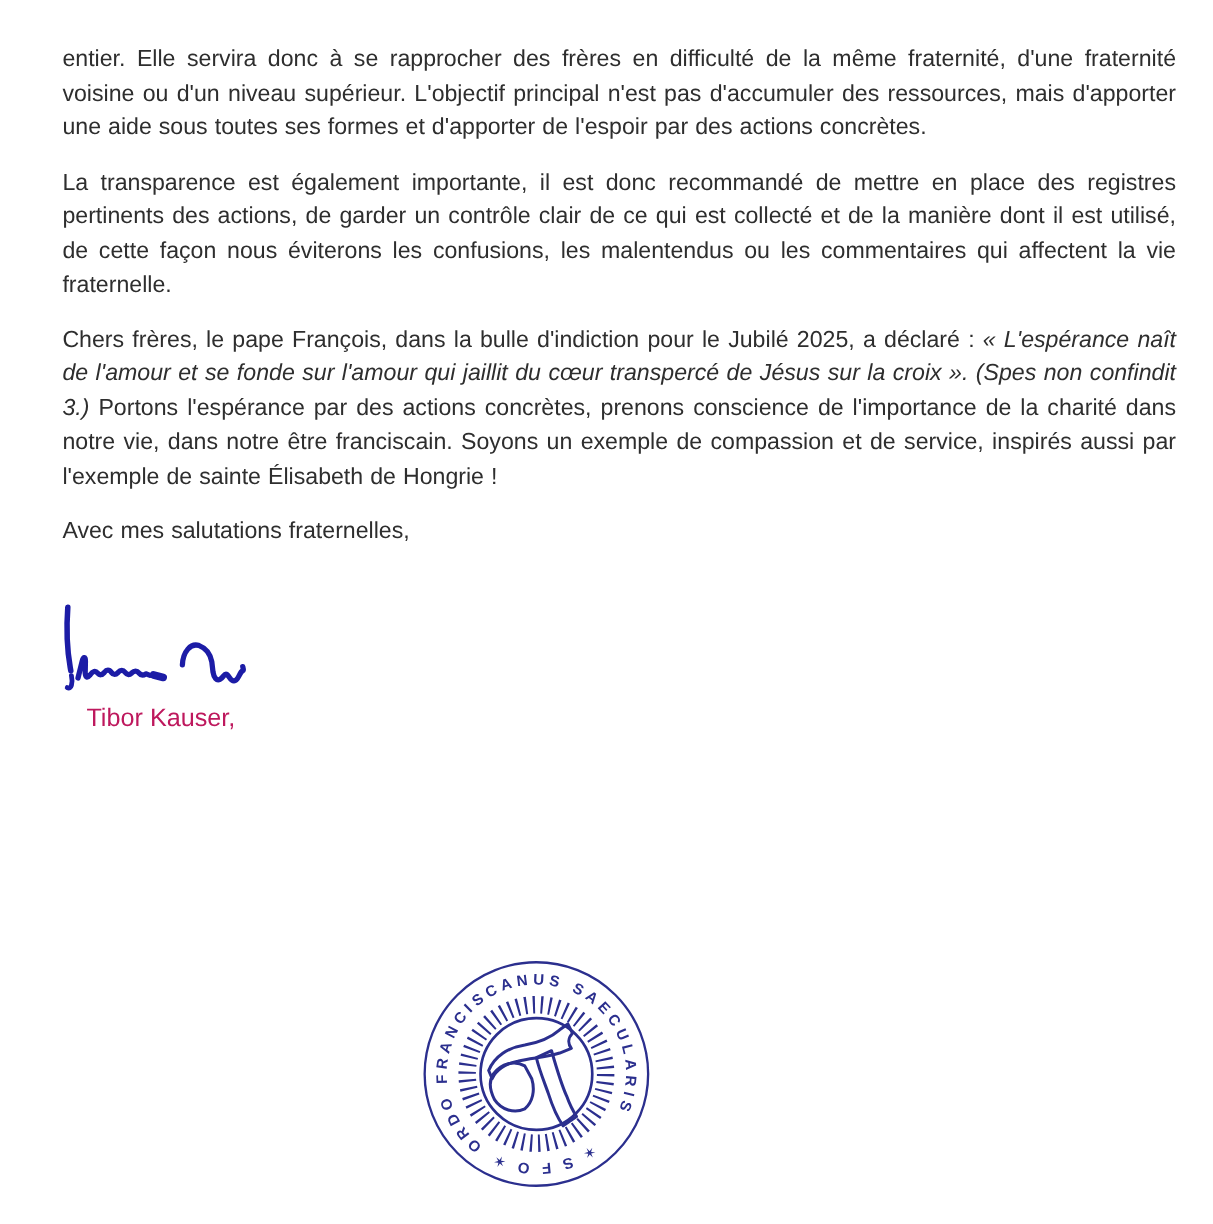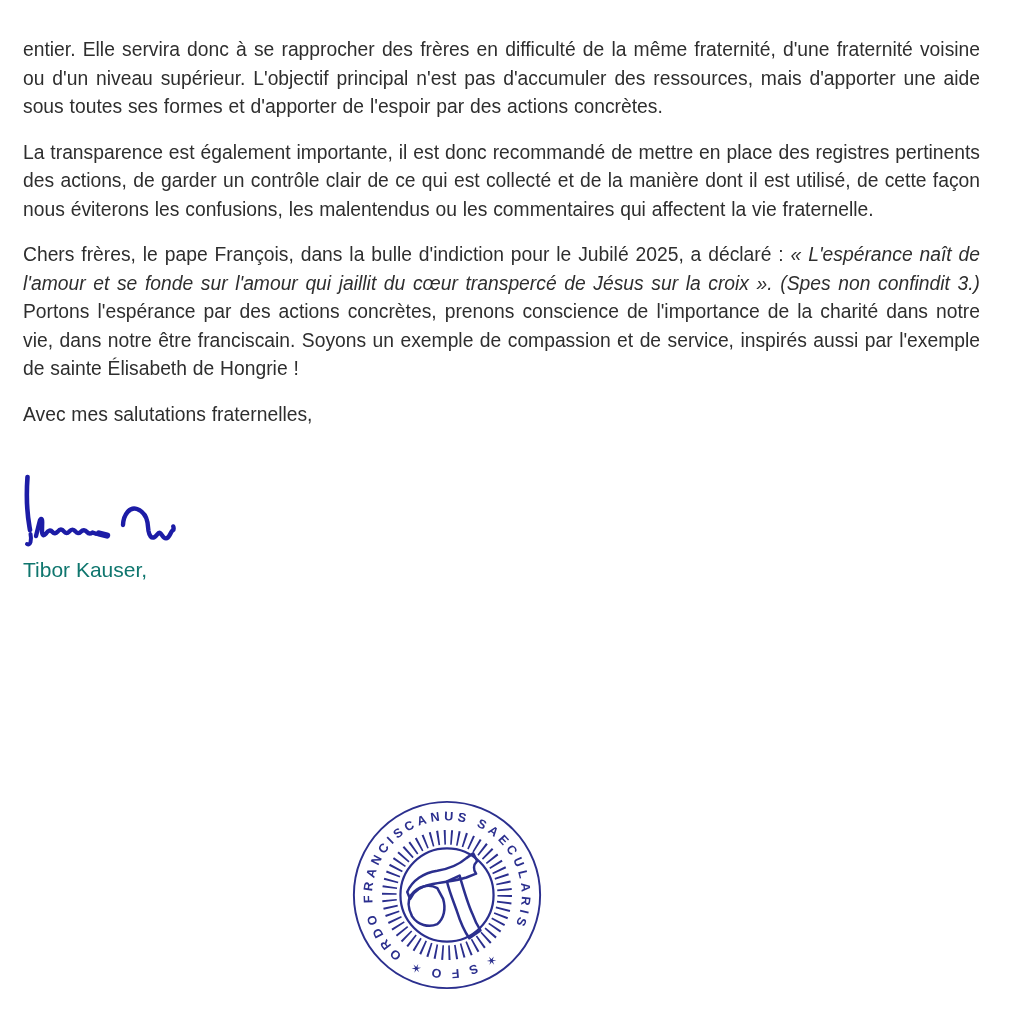--- a/index.html
+++ b/index.html
@@ -5,21 +5,21 @@
   html, body { margin: 0; padding: 0; background: #ffffff; }
   .page {
     position: relative;
     width: 1011px;
     height: 1020px;
     background: #ffffff;
     overflow: hidden;
     font-family: "Liberation Sans", "DejaVu Sans", sans-serif;
     color: #2e2e2e;
     box-sizing: border-box;
-    padding: 36px 31px 0 23px;
+    padding: 36px 31px 0 52px;
   }
   .para {
     margin: 0 0 17px 0;
     font-size: 19.3px;
     line-height: 28.5px;
     text-align: justify;
     letter-spacing: 0;
     word-spacing: 0.5px;
   }
   .para .it { font-style: italic; }
@@ -30,22 +30,23 @@
   }
   .sig-stroke {
     fill: none;
     stroke: #1c1ca6;
     stroke-linecap: round;
     stroke-linejoin: round;
   }
   .signatory {
     font-size: 21px;
     line-height: 27.5px;
-    color: #0f766e;
+    color: #be185d;
     margin-top: 3px;
+    margin-left: 20px;
   }
   .seal-svg {
     position: absolute;
     left: 350px;
     top: 798px;
   }
   .seal-line { fill: none; stroke: #2b2f8e; }
   .seal-text {
     fill: #2b2f8e;
     font-family: "Liberation Sans", "DejaVu Sans", sans-serif;

